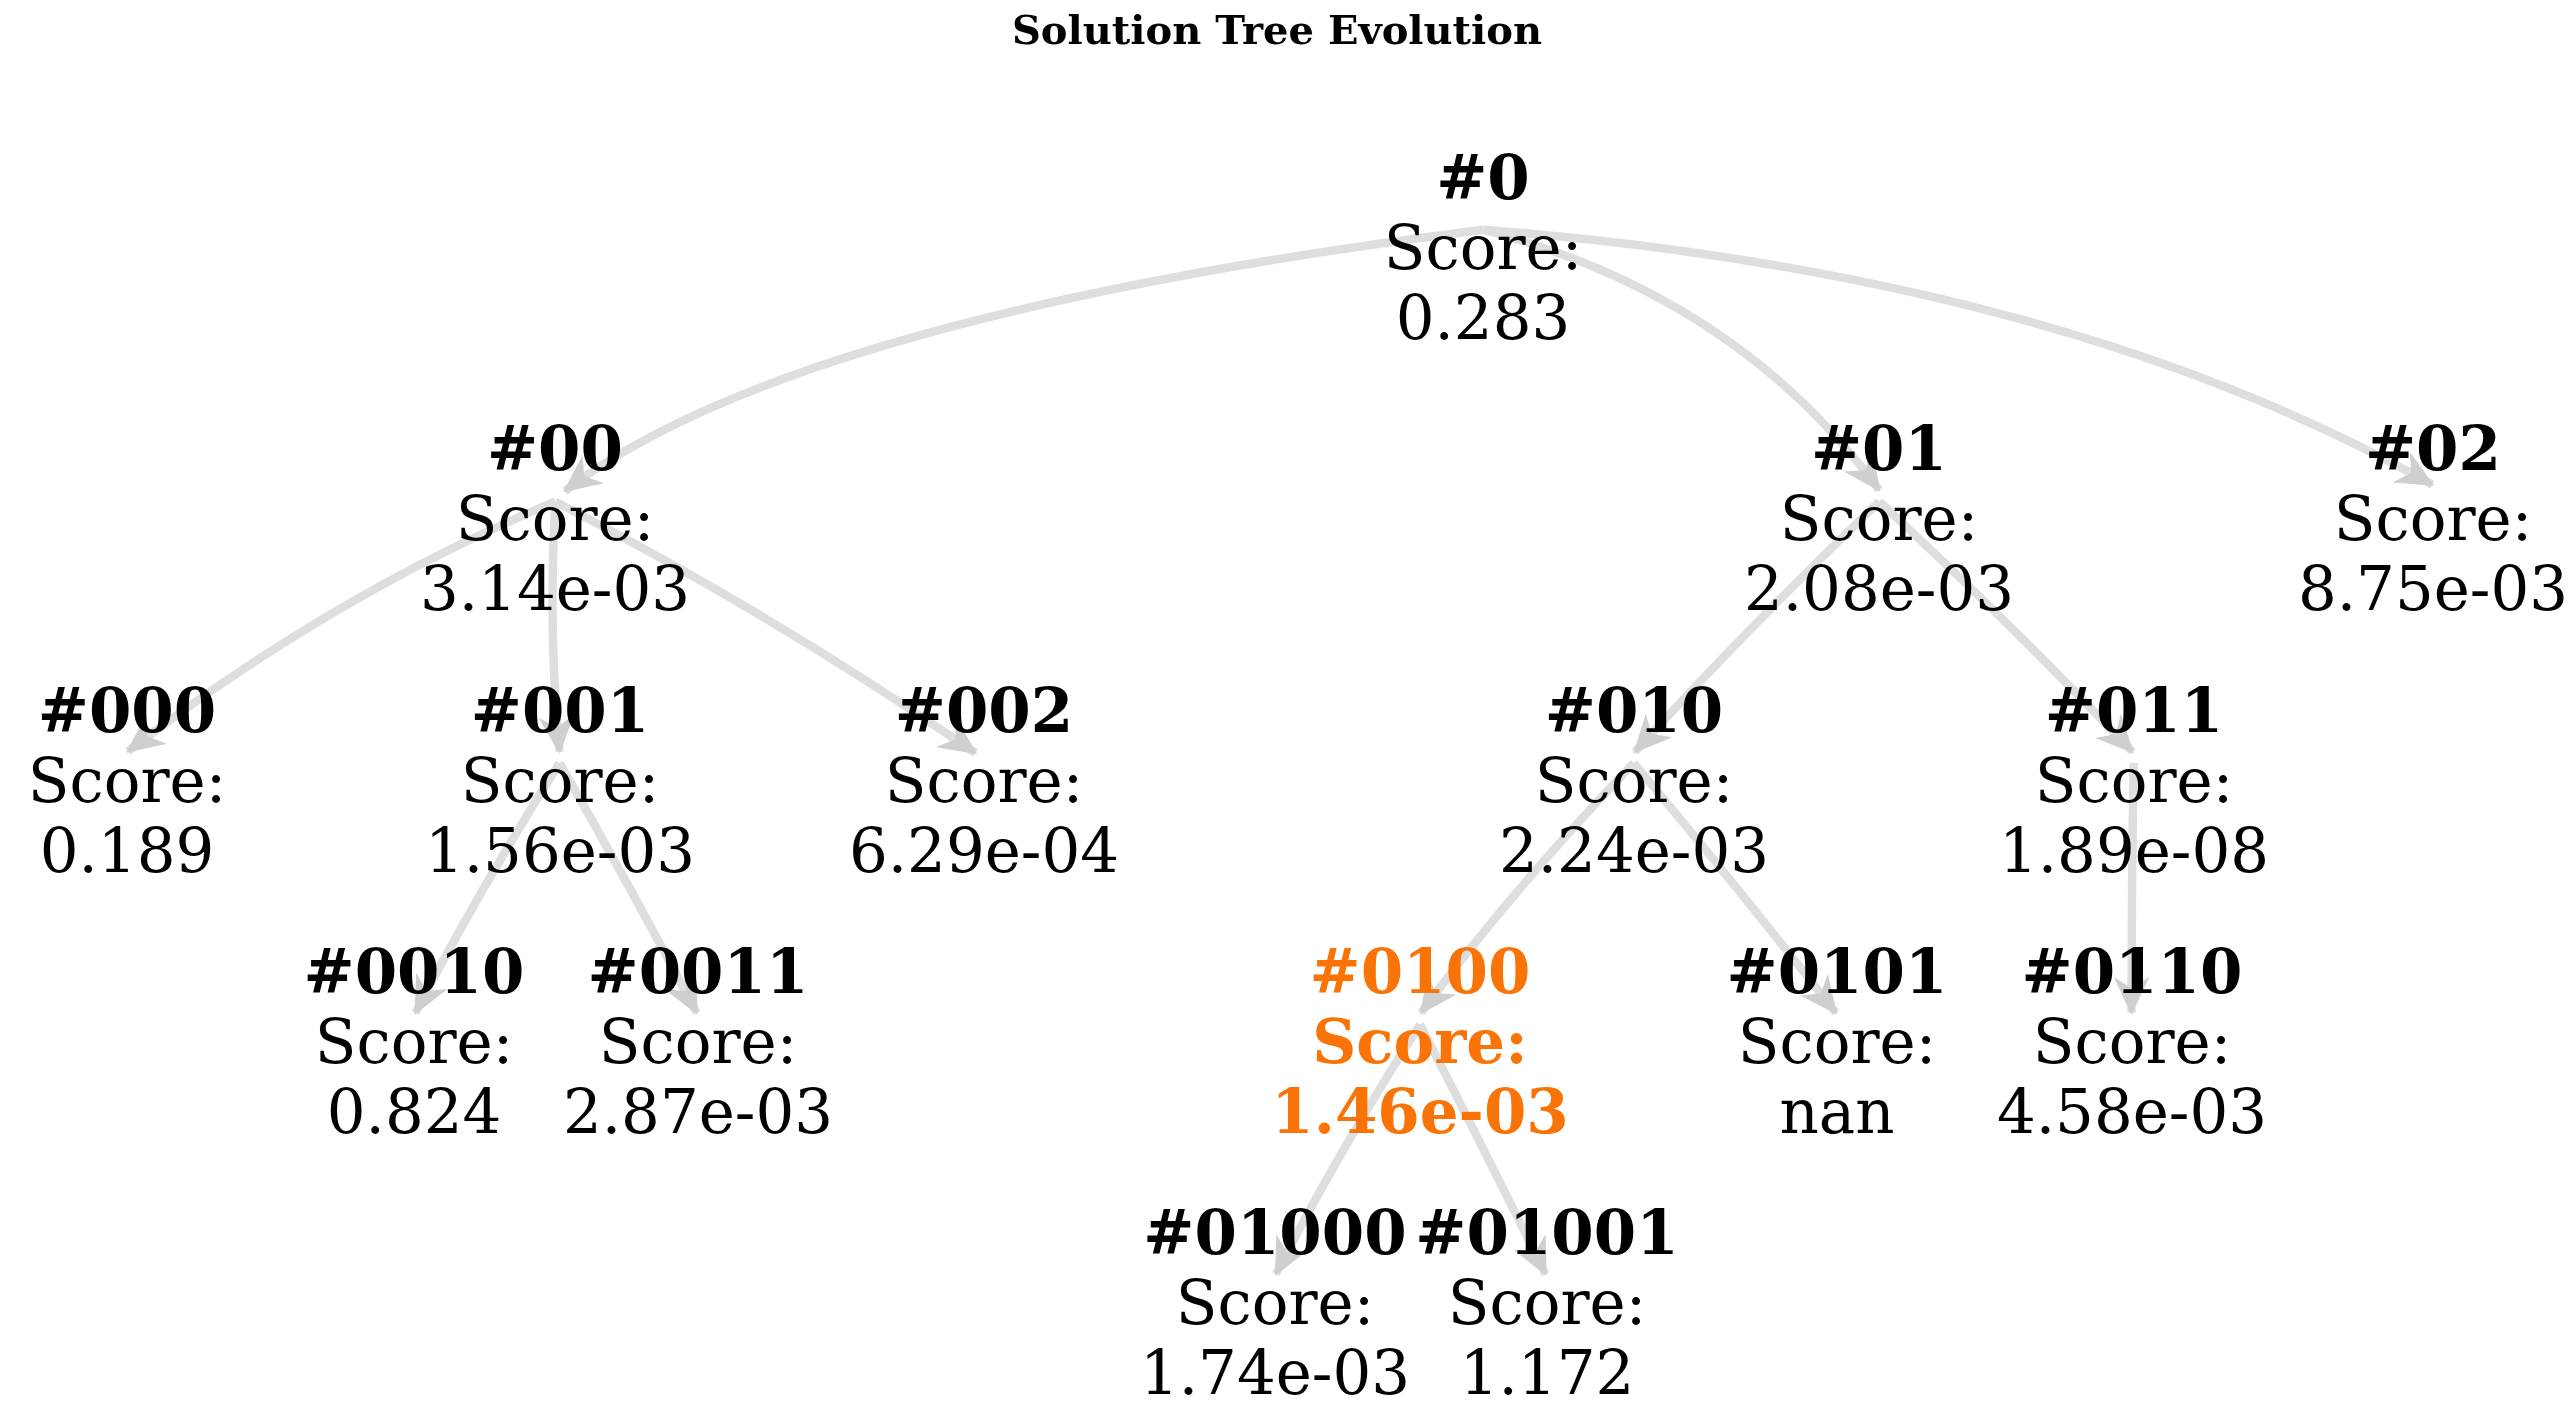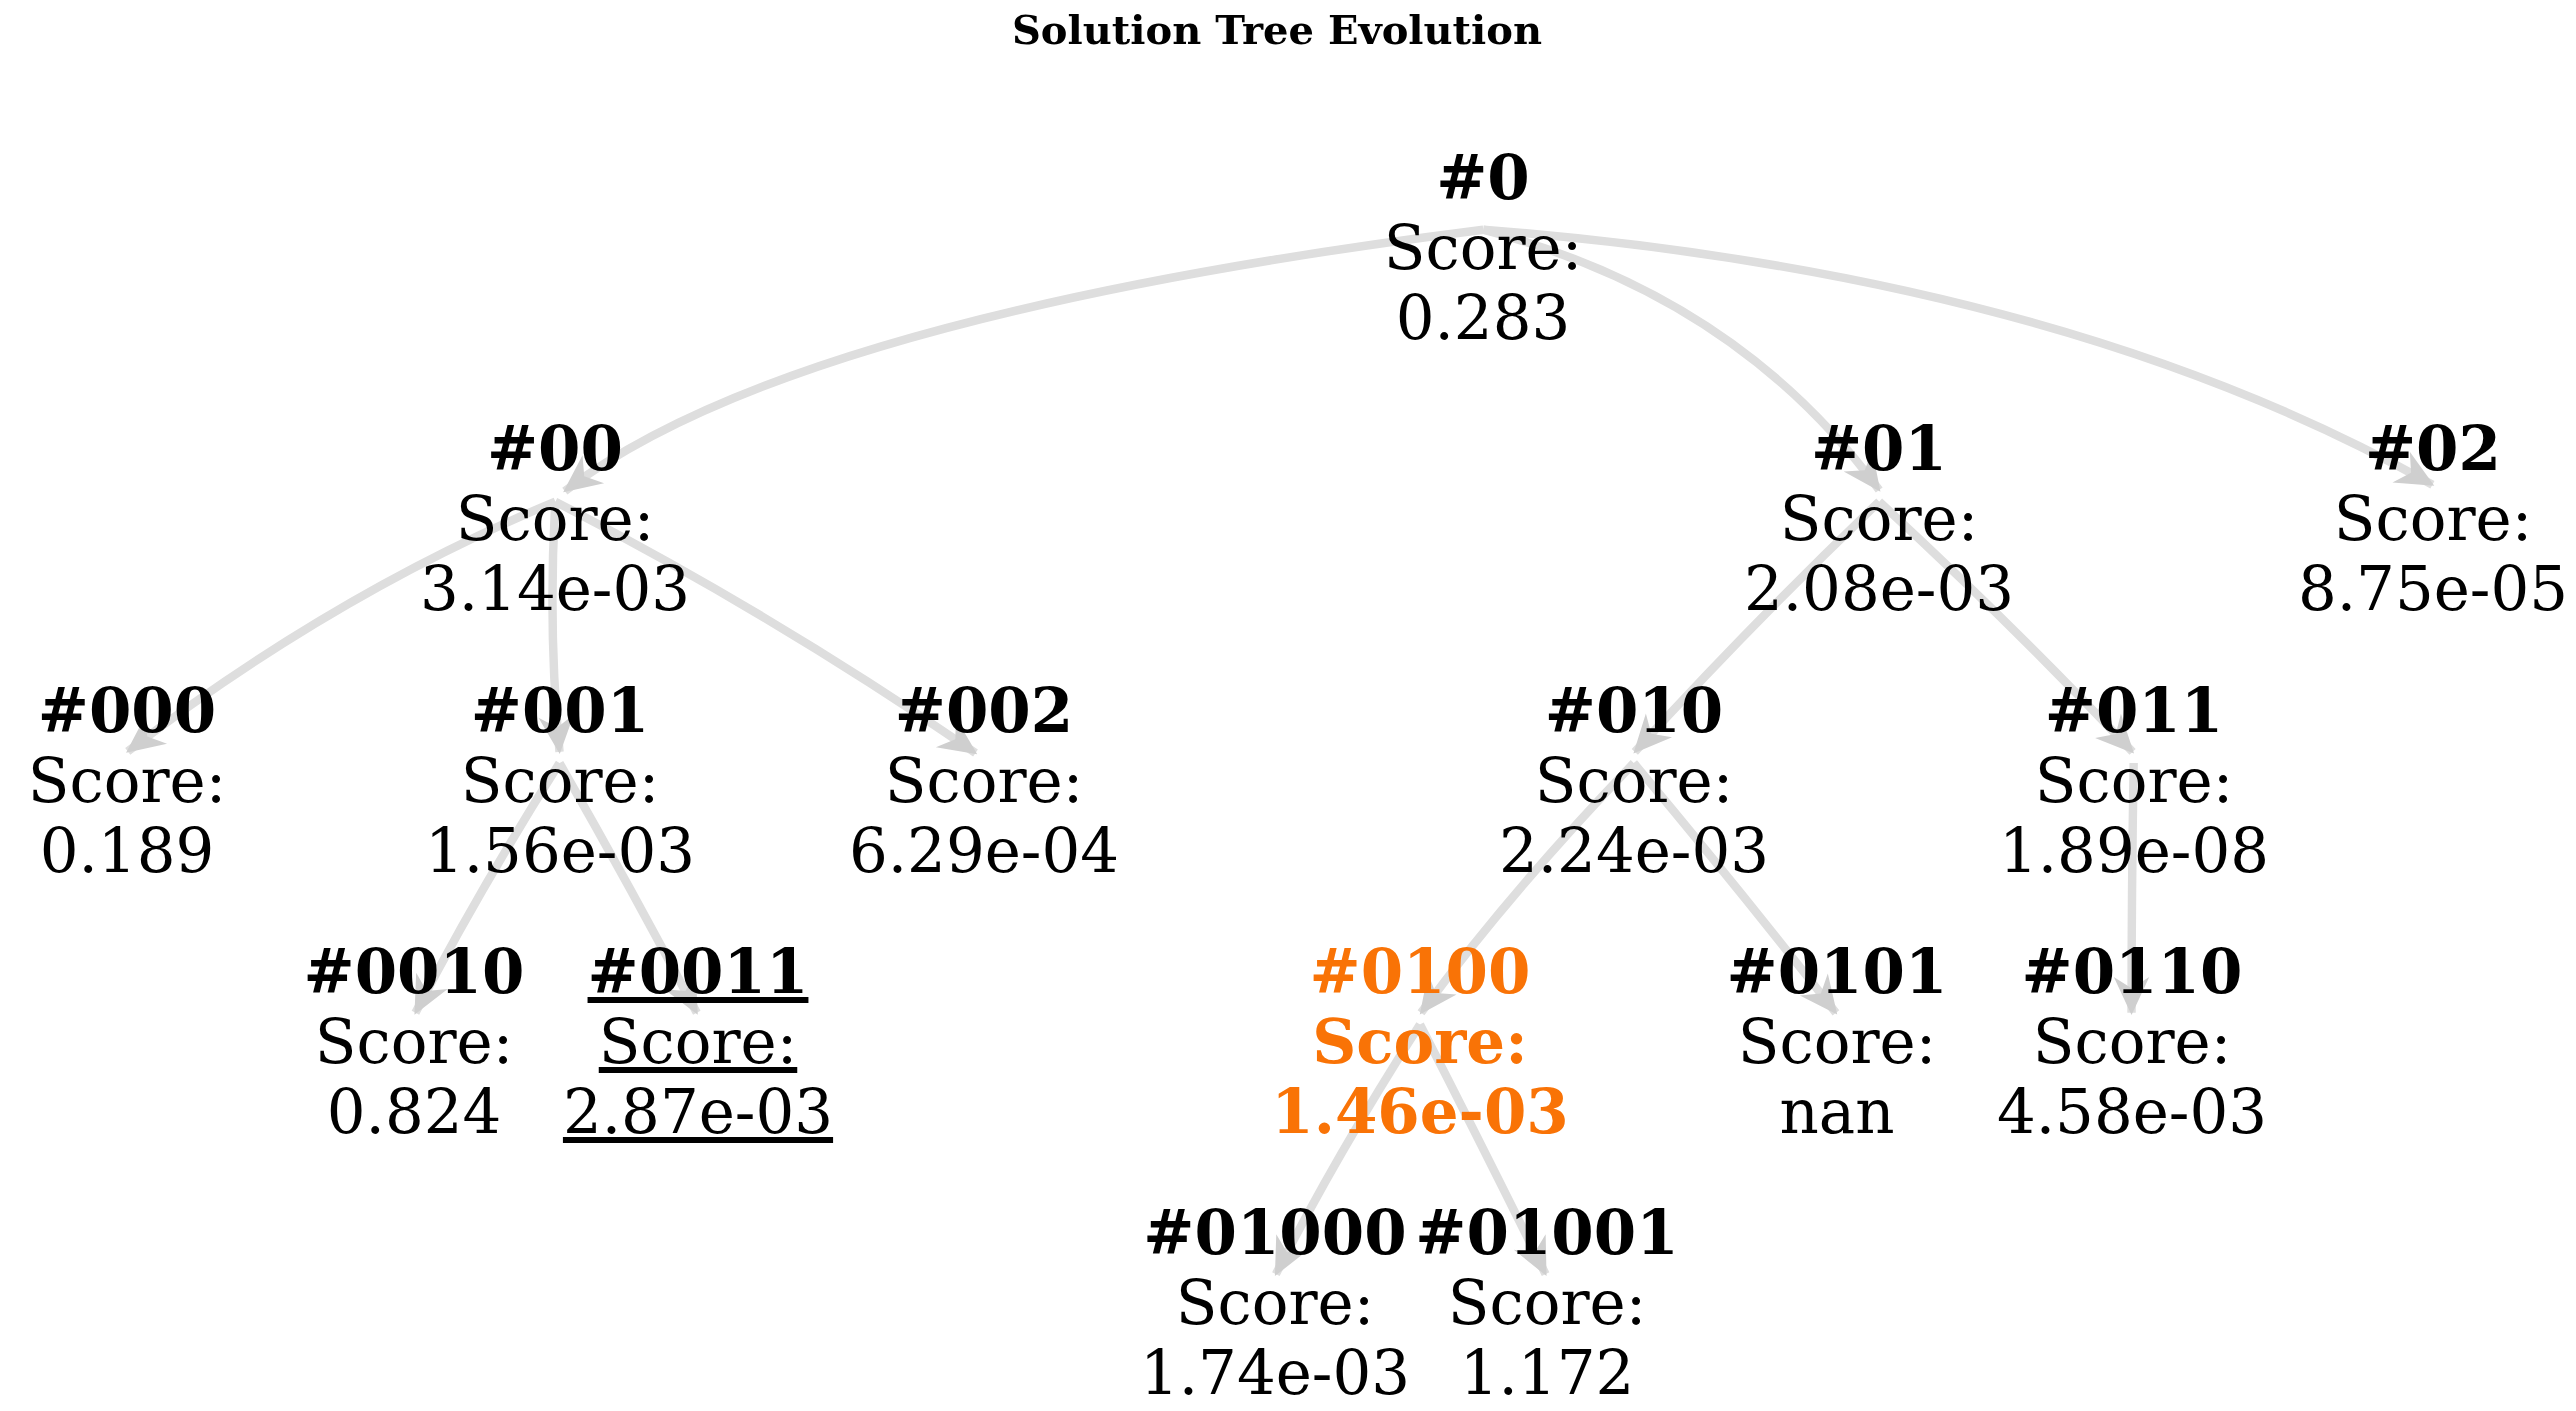--- a/index.html
+++ b/index.html
@@ -109,21 +109,21 @@
         <div class="node-value">3.14e-03</div>
       </div>
       <div class="node" style="left: 1879px; top: 414px;">
         <div class="node-label">#01</div>
         <div class="node-score">Score:</div>
         <div class="node-value">2.08e-03</div>
       </div>
       <div class="node" style="left: 2433px; top: 414px; text-align: center;">
         <div class="node-label">#02</div>
         <div class="node-score">Score:</div>
-        <div class="node-value">8.75e-05</div>
+        <div class="node-value">8.75e-03</div>
       </div>
       <div class="node" style="left: 127px; top: 676px;">
         <div class="node-label">#000</div>
         <div class="node-score">Score:</div>
         <div class="node-value">0.189</div>
       </div>
       <div class="node" style="left: 560px; top: 676px;">
         <div class="node-label">#001</div>
         <div class="node-score">Score:</div>
         <div class="node-value">1.56e-03</div>
@@ -141,21 +141,21 @@
       <div class="node" style="left: 2134px; top: 676px;">
         <div class="node-label">#011</div>
         <div class="node-score">Score:</div>
         <div class="node-value">1.89e-08</div>
       </div>
       <div class="node" style="left: 414px; top: 937px;">
         <div class="node-label">#0010</div>
         <div class="node-score">Score:</div>
         <div class="node-value">0.824</div>
       </div>
-      <div class="node" style="left: 698px; top: 937px; text-decoration: underline;">
+      <div class="node" style="left: 698px; top: 937px;">
         <div class="node-label">#0011</div>
         <div class="node-score">Score:</div>
         <div class="node-value">2.87e-03</div>
       </div>
       <div class="node highlight" style="left: 1420px; top: 937px;">
         <div class="node-label">#0100</div>
         <div class="node-score">Score:</div>
         <div class="node-value">1.46e-03</div>
       </div>
       <div class="node" style="left: 1837px; top: 937px;">

